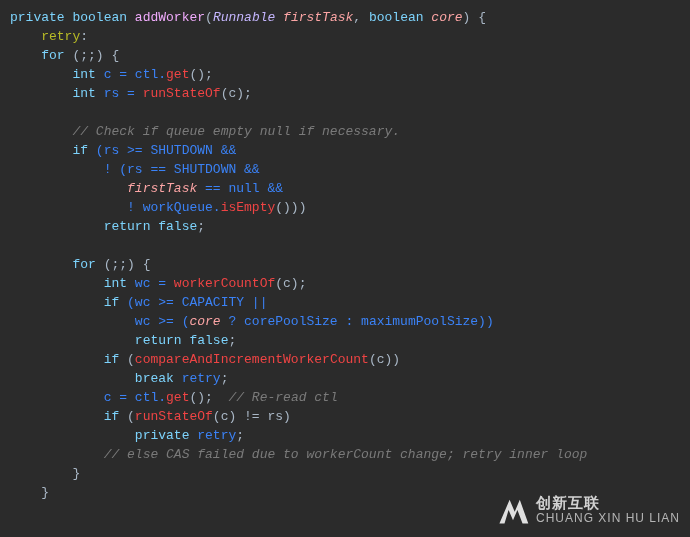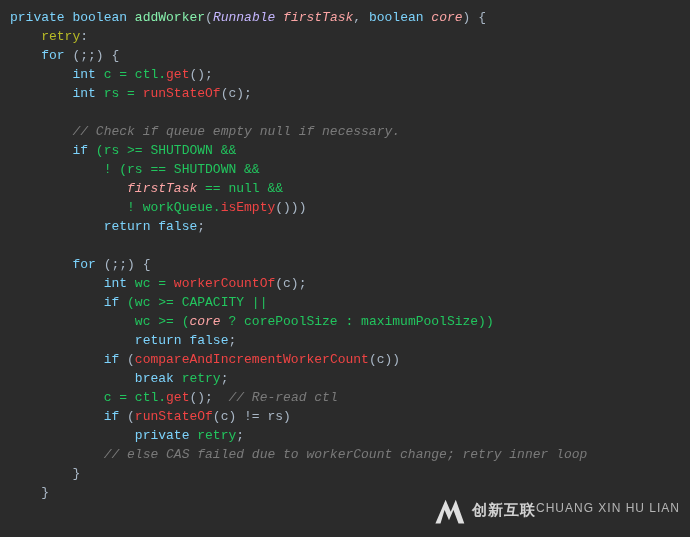--- a/index.html
+++ b/index.html
@@ -13,44 +13,44 @@
     line-height: 19px;
     color: #a9b7c6;
     overflow: hidden;
   }
   .code-wrap {
     padding: 8px 0 0 10px;
     white-space: pre;
   }
   .tok-kw   { color: #7dd3fc; } 
   .tok-type { color: #c4b5fd; font-style: italic; } 
-  .tok-fn   { color: #86efac; } 
+  .tok-fn   { color: #f0abfc; } 
   .tok-id   { color: #b8bb26; } 
   .tok-param{ color: #fca5a5; font-style: italic; } 
-  .tok-var  { color: #22c55e; }
+  .tok-var  { color: #3b82f6; }
   .tok-call { color: #ef4444; }
   .tok-comm { color: #7a7a7a; font-style: italic; }
   .tok-punc { color: #a9b7c6; }
 
   .watermark {
     position: absolute;
     right: 10px;
     bottom: 10px;
     display: flex;
     align-items: center;
     gap: 6px;
     opacity: 0.85;
   }
   .wm-logo {
     width: 34px;
     height: 34px;
   }
   .wm-text {
     display: flex;
-    flex-direction: row;
+    flex-direction: column;
     color: #eee;
     font-family: "Microsoft YaHei", sans-serif;
     line-height: 1.1;
   }
   .wm-text .cn { font-size: 15px; font-weight: 600; letter-spacing: 1px;}
   .wm-text .en { font-size: 12px; letter-spacing: 1px; color:#ccc;}
 </style>
 </head>
 <body>
 

